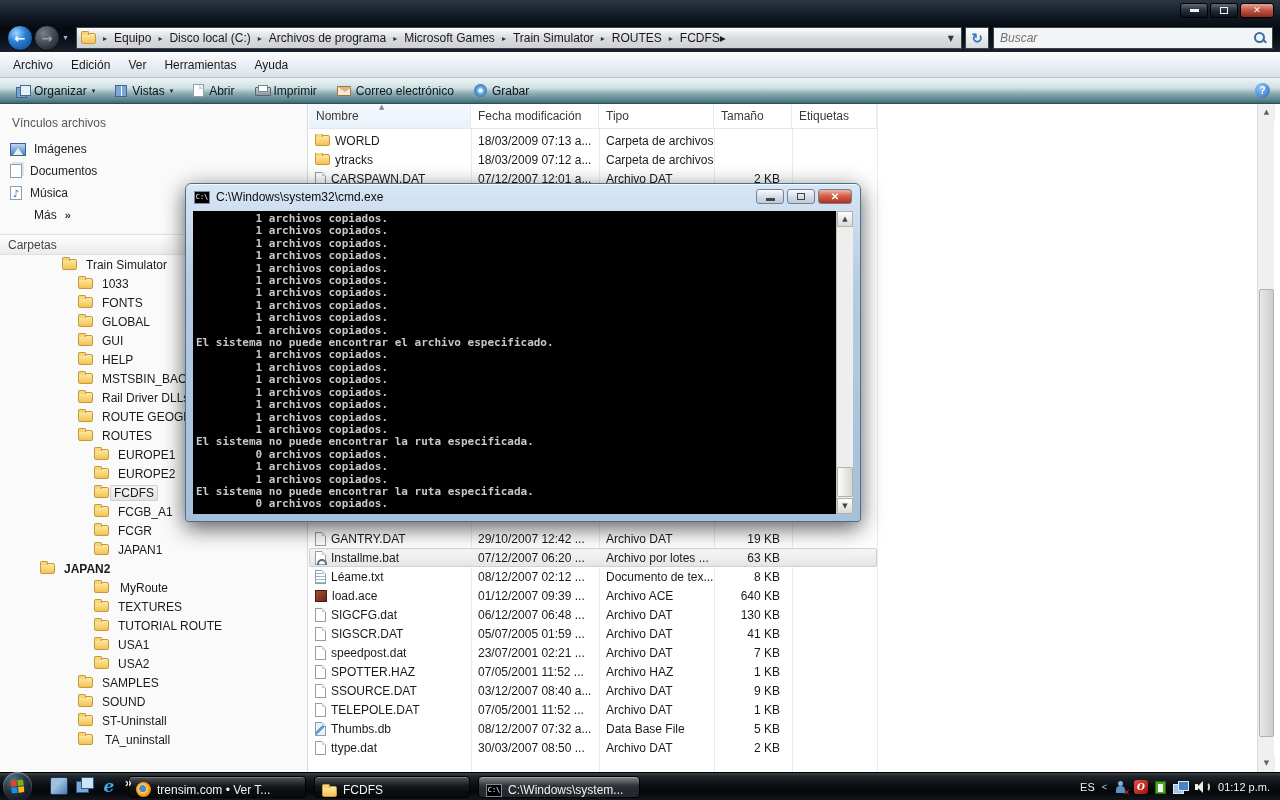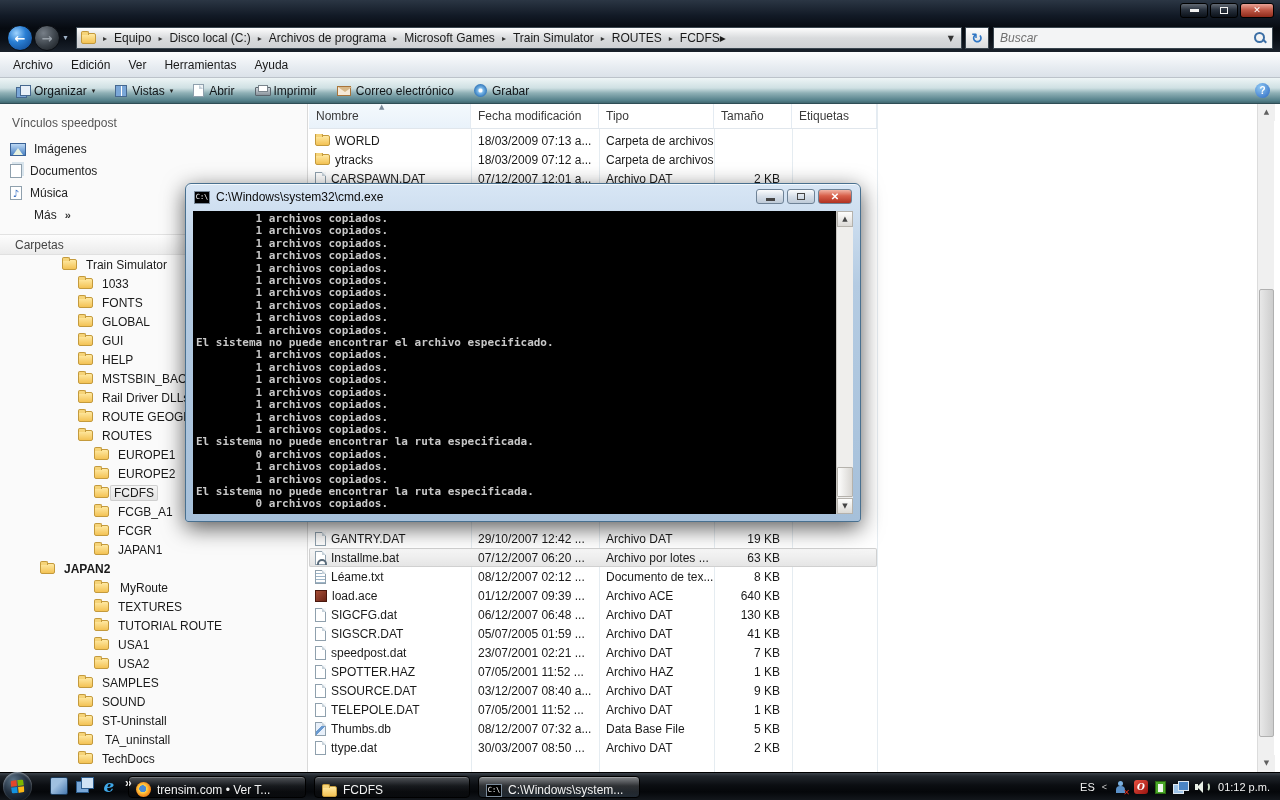--- a/index.html
+++ b/index.html
@@ -78,21 +78,21 @@
   .ic-mail::before { content:""; position:absolute; left:0; top:0; border-style:solid; border-width:5px 7px 0 7px; border-color:#d8b888 transparent transparent transparent; }
   .ic-burn { width:13px; height:13px; border-radius:50%; background:radial-gradient(circle,#fff 15%,#7ab8e8 30%,#2a6fb5 75%,#184a80 100%); }
   .ic-burn::after { content:""; position:absolute; left:5px; top:5px; width:3px; height:3px; border-radius:50%; background:#fff; }
 
   
   .content { position:absolute; left:0; top:104px; width:1280px; bottom:0; background:#fff; }
   .sidebar { position:absolute; left:0; top:0; width:308px; bottom:0; background:#fafafa; border-right:1px solid #d9d9d9; overflow:hidden; }
   .fav-title { padding:12px 0 8px 12px; color:#555; }
   .fav-row { display:flex; align-items:center; height:22px; padding-left:10px; gap:8px; color:#222; }
   .more-gly { color:#333; font-weight:bold; font-size:11px; letter-spacing:-1px; }
-  .carpetas { margin-top:8px; height:21px; background:linear-gradient(180deg,#fdfdfd,#ebebeb); border-top:1px solid #e2e2e2; border-bottom:1px solid #e0e0e0; display:flex; align-items:center; padding-left:15px; color:#444; }
+  .carpetas { margin-top:8px; height:21px; background:linear-gradient(180deg,#fdfdfd,#ebebeb); border-top:1px solid #e2e2e2; border-bottom:1px solid #e0e0e0; display:flex; align-items:center; padding-left:8px; color:#444; }
   .tree { position:absolute; left:0; top:151px; right:0; bottom:0; }
   .tree-row { display:flex; align-items:center; height:19px; gap:5px; white-space:nowrap; color:#1a1a1a; }
   .tree-row.sel .lbl { background:linear-gradient(180deg,#f6f6f6,#e2e2e2); box-shadow:inset 0 0 0 1px #cfcfcf; border-radius:2px; padding:1px 4px; margin-left:-4px;}
   .tree-row .lbl { padding:1px 4px; }
 
   
   .icon-folder { width:15px; height:11px; background:linear-gradient(180deg,#ffe9a2,#f3c254); border:1px solid #c49a3c; border-radius:1px 2px 2px 2px; position:relative; flex:none; }
   .icon-folder::before { content:""; position:absolute; top:-3px; left:-1px; width:6px; height:3px; background:#f6d479; border:1px solid #c49a3c; border-bottom:none; border-radius:2px 2px 0 0; }
   .icon-file { width:11px; height:14px; background:#fff; border:1px solid #8fa0ad; position:relative; flex:none; }
   .icon-file::after { content:""; position:absolute; right:-1px; top:-1px; border-style:solid; border-width:0 4px 4px 0; border-color:#c7d2da #f6f8fa; }
@@ -291,21 +291,21 @@
           </span>
         </span>
       <div class="tb-help">
           <span>?</span>
         </div>
     </div>
 
     <div class="content">
 
       <div class="sidebar">
-        <div class="fav-title">Vínculos speedpost</div>
+        <div class="fav-title">Vínculos archivos</div>
         <div id="favlist">
             <div class="fav-row">
               <span class="icon-pictures"></span>
               <span>Imágenes</span>
             </div>
             <div class="fav-row">
               <span class="icon-docs"></span>
               <span>Documentos</span>
             </div>
             <div class="fav-row">
@@ -417,24 +417,20 @@
               <span class="icon-folder"></span>
               <span class="lbl">SOUND</span>
             </div>
             <div class="tree-row" style="padding-left: 78px;">
               <span class="icon-folder"></span>
               <span class="lbl">ST-Uninstall</span>
             </div>
             <div class="tree-row" style="padding-left: 78px; gap: 8px;">
               <span class="icon-folder"></span>
               <span class="lbl">TA_uninstall</span>
-            </div>
-            <div class="tree-row" style="padding-left: 78px;">
-              <span class="icon-folder"></span>
-              <span class="lbl">TechDocs</span>
             </div>
           </div>
       </div>
 
       <div class="filelist">
         <div class="gridlines" id="gridlines">
             <div style="left: 162px;"></div>
             <div style="left: 290px;"></div>
             <div style="left: 405px;"></div>
             <div style="left: 483px;"></div>

